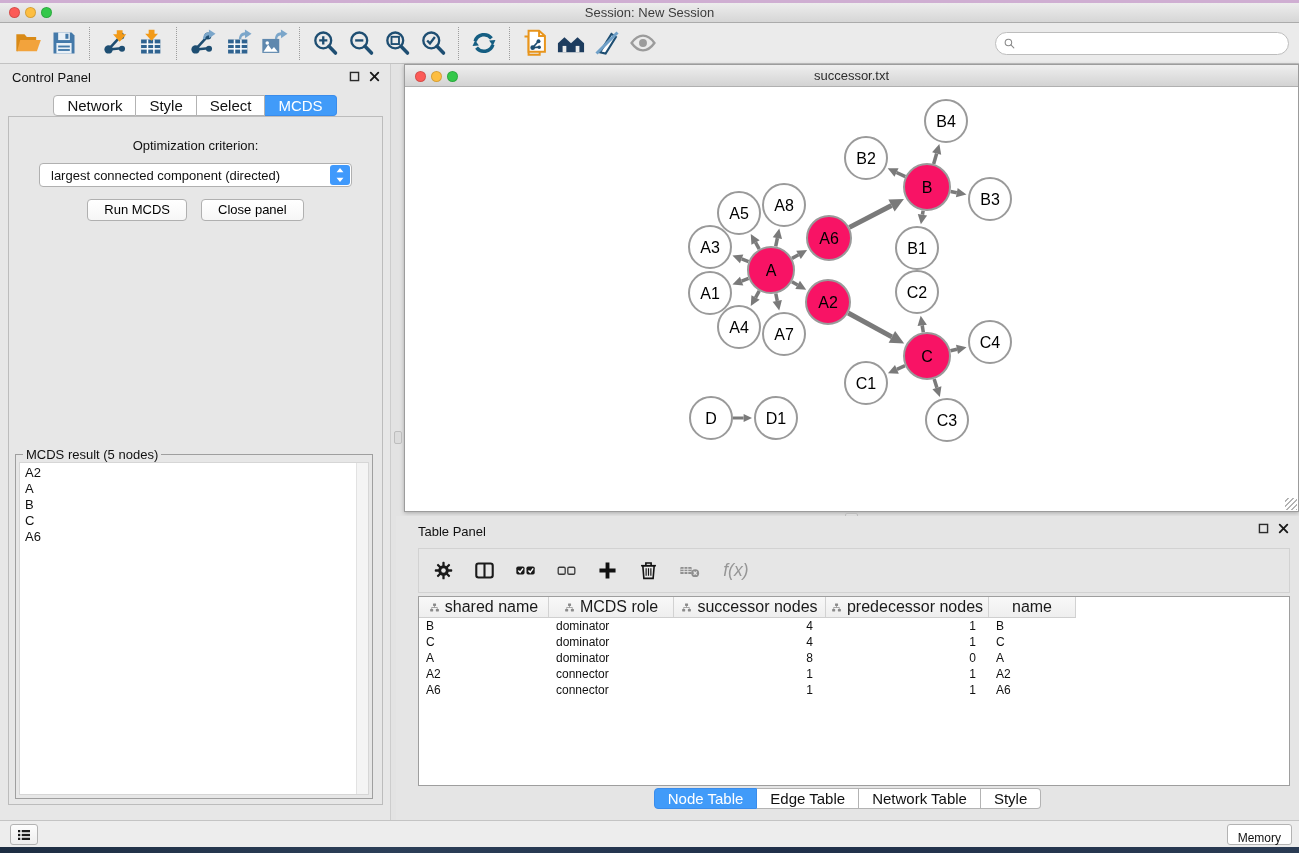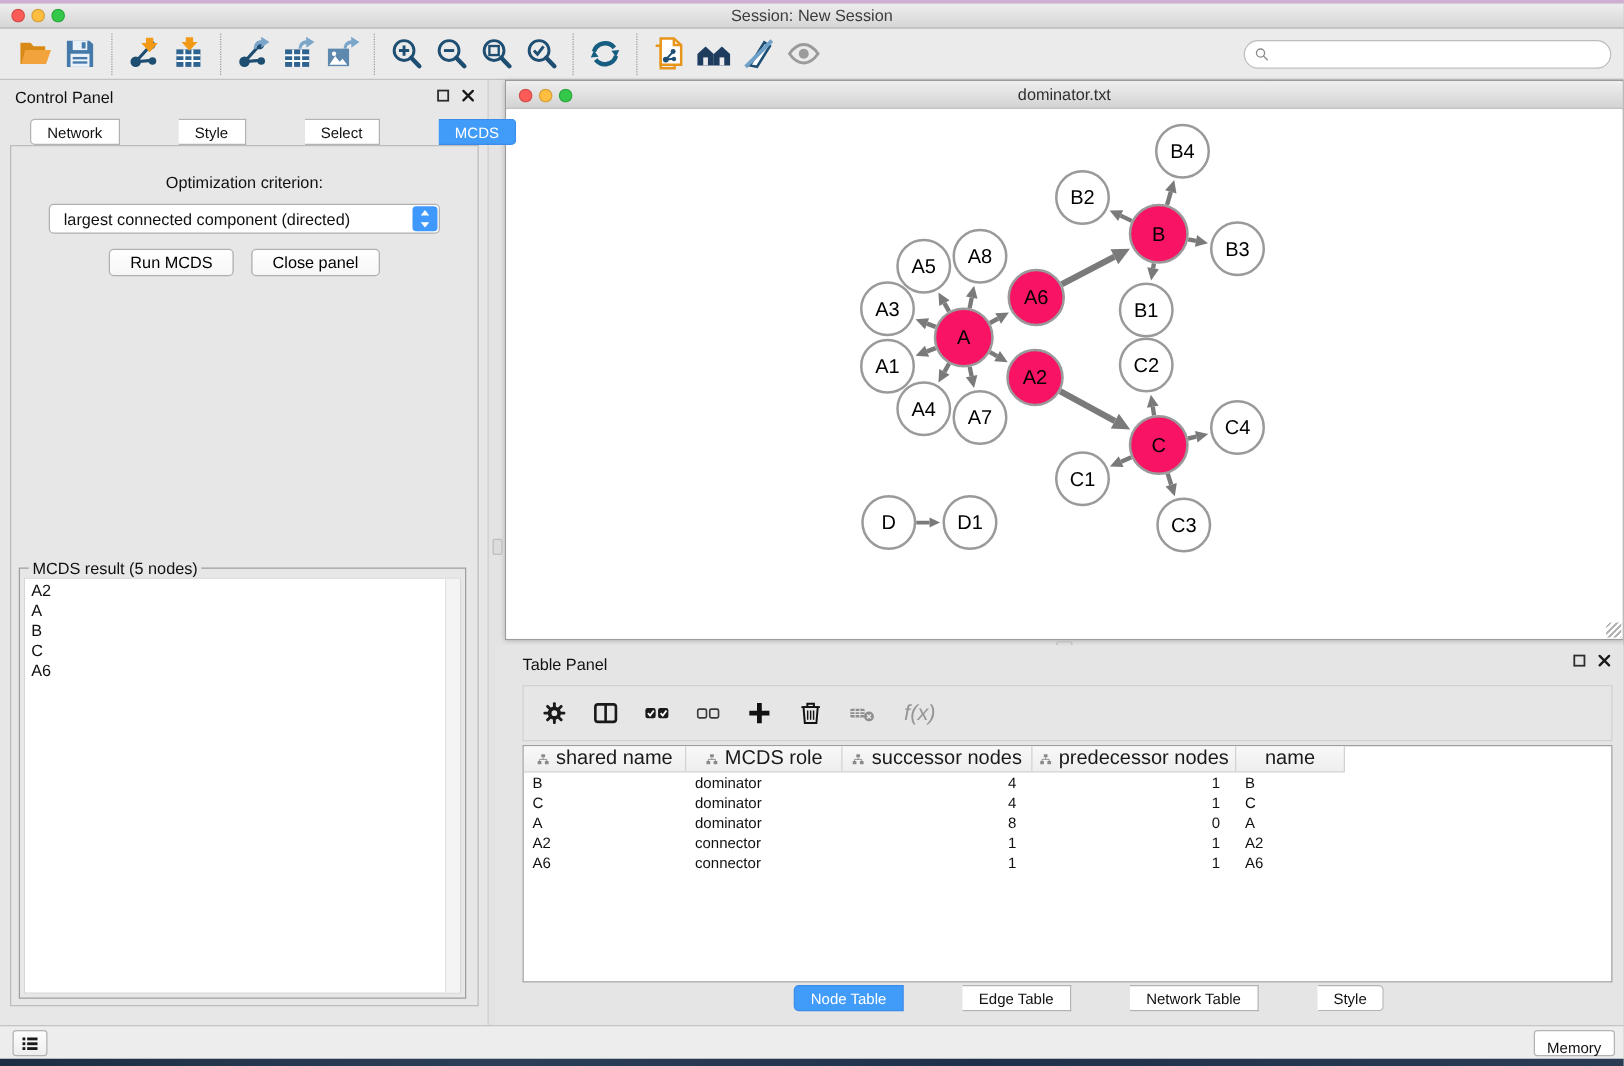--- a/index.html
+++ b/index.html
@@ -19,21 +19,21 @@
   .tb-btn svg { width:28px; height:28px; }
   .tb-sep { border-left:1px dotted #9d9d9d; height:33px; margin:0 7px; }
   .searchbox { margin-left:auto; width:294px; height:23px; background:#fff; border:1px solid #bdbdbd;
                border-radius:12px; display:flex; align-items:center; padding:0 7px; gap:4px; }
   .searchbox svg { width:13px; height:13px; }
   .searchbox input { border:none; outline:none; flex:1; font-size:13px; background:transparent;
                      font-family:"Liberation Sans", sans-serif; }
   
   .seg { display:flex; }
   .seg-item { height:21px; line-height:20px; padding:0 13px; background:#fff; border:1px solid #b3b3b3;
-              border-left:none; font-size:12px; color:#111; cursor:default;margin-left:47px; }
+              border-left:none; font-size:15px; color:#111; cursor:default; }
   .seg-item:first-child { border-left:1px solid #b3b3b3; border-radius:4px 0 0 4px; }
   .seg-item:last-child { border-radius:0 4px 4px 0; }
   .seg-item.selected { background:#419bf9; border-color:#3a8ceb; color:#fff; }
   
   .win-btns { position:absolute; right:9px; top:6px; display:flex; gap:7px; }
   .win-btns span { width:13px; height:13px; display:inline-flex; }
   .win-btns svg { width:13px; height:13px; }
   
   .control-panel { position:absolute; left:0; top:64px; width:391px; height:756px; background:#e7e7e7;
                    border-right:1px solid #cdcdcd; }
@@ -347,21 +347,21 @@
     </div>
   </div>
 
   <div class="net-window">
     <div class="net-titlebar">
       <div class="net-lights">
         <span class="light" id="nl-red" style="background: rgb(252, 91, 87);"></span>
         <span class="light" id="nl-yellow" style="background: rgb(253, 190, 65);"></span>
         <span class="light" id="nl-green" style="background: rgb(52, 200, 74);"></span>
       </div>
-      <span class="title">dominator.txt</span>
+      <span class="title">successor.txt</span>
     </div>
     <div class="net-canvas">
       <svg id="graph-svg" viewBox="0 0 893 423" width="893" height="423">
           <g>
             <line x1="343.543265126549" y1="190.46729347687497" x2="336.6265682801102" y2="193.0752283534011" stroke="#7A7A7A" stroke-width="3.5"></line>
             <polygon points="327.456734873451,196.53270652312503 334.9595698768504,188.6540586751904 338.29356668336993,197.49639803161176" fill="#7A7A7A"></polygon>
           </g>
           <g>
             <line x1="343.543265126549" y1="173.53270652312503" x2="336.6265682801102" y2="170.9247716465989" stroke="#7A7A7A" stroke-width="3.5"></line>
             <polygon points="327.456734873451,167.46729347687497 338.29356668336993,166.50360196838824 334.9595698768504,175.3459413248096" fill="#7A7A7A"></polygon>

